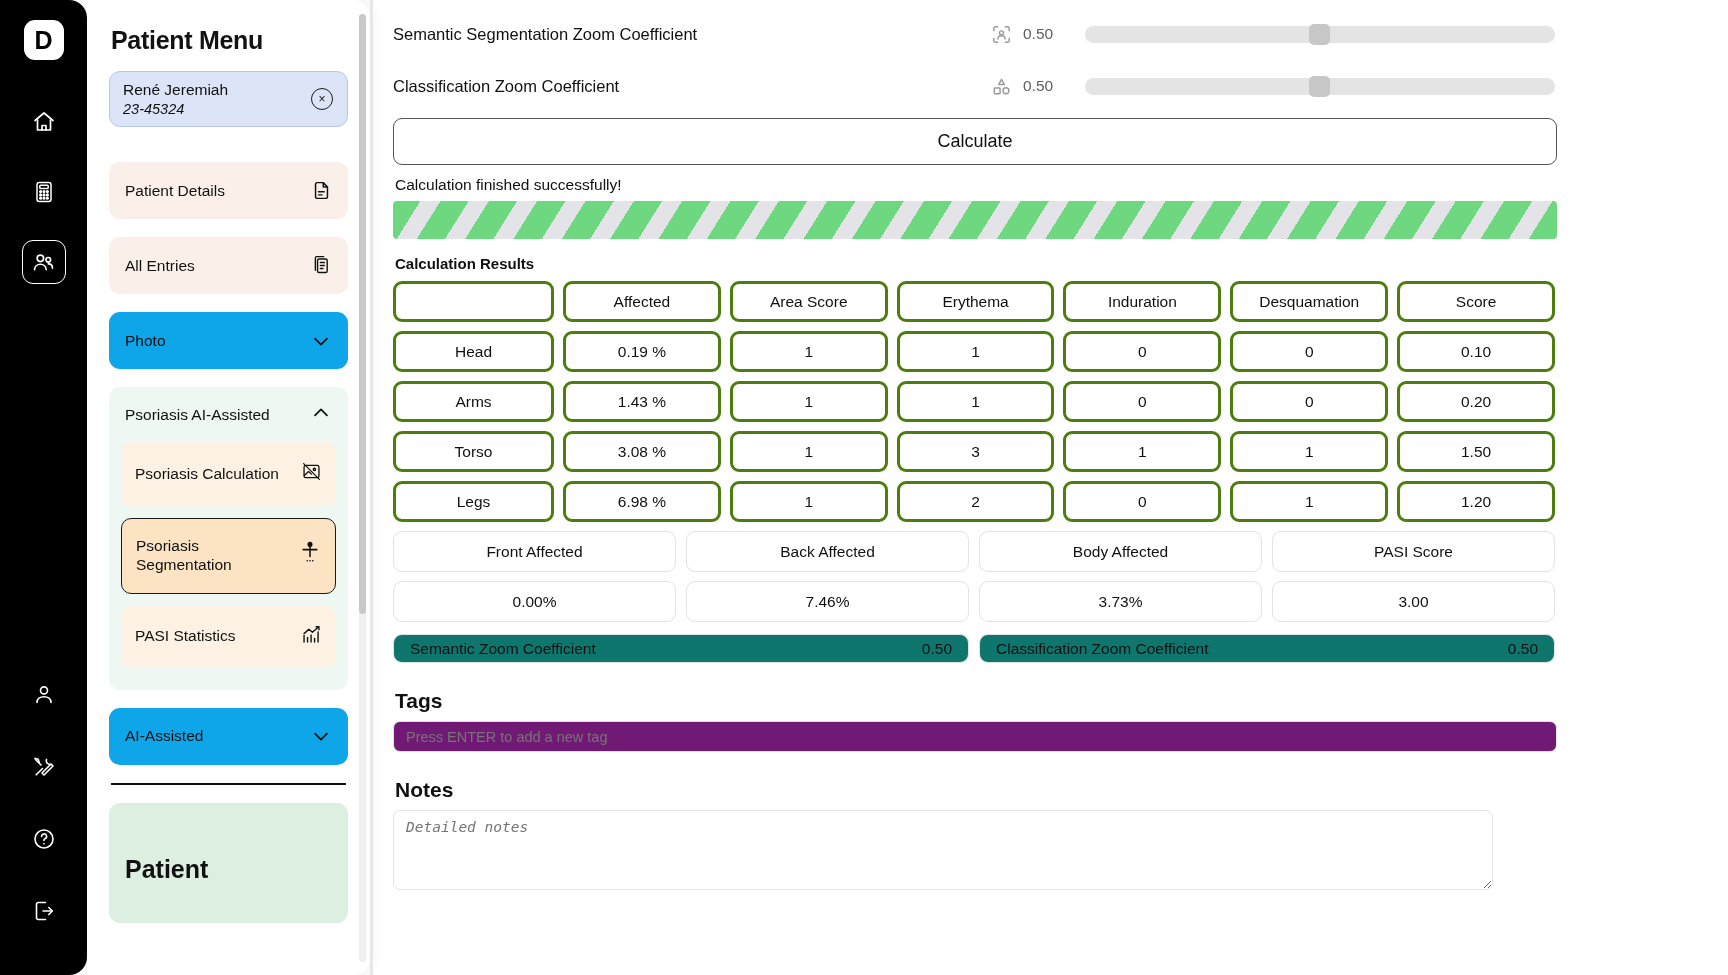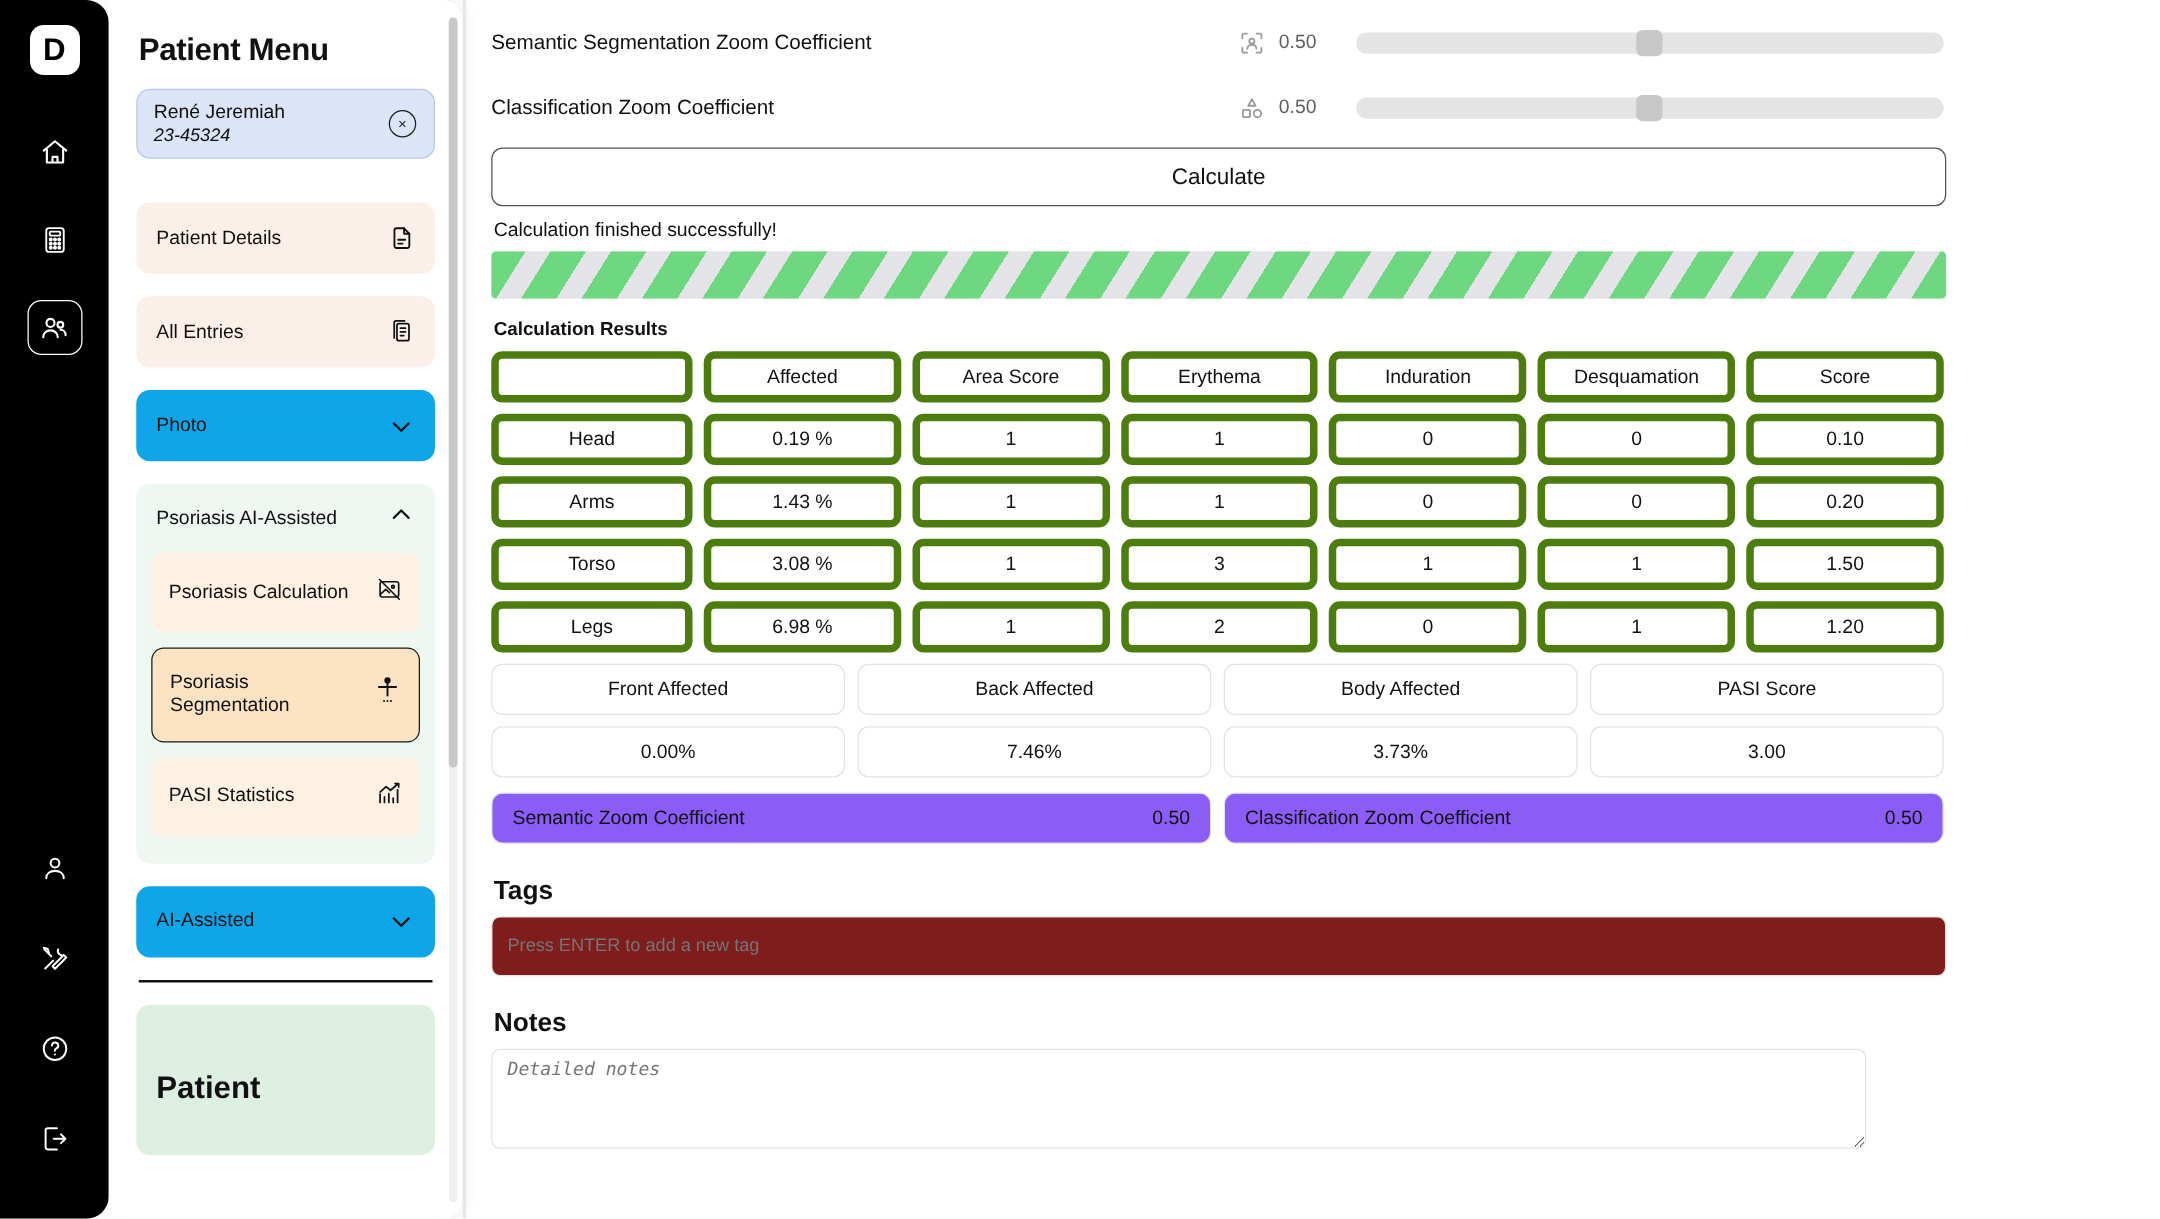--- a/index.html
+++ b/index.html
@@ -142,44 +142,44 @@
     background-image: repeating-linear-gradient(
       -58deg,
       #6ed881 0 24px,
       #e3e3e8 24px 41px
     );
   }
   .section-title { font-size: 15px; font-weight: bold; color:#111; margin: 16px 0 9px 2px; }
 
   .grid-row { display:flex; gap: 9px; margin-bottom: 9px; }
   .cell {
-    border: 6px solid #4d7c0f; border-radius: 9px;
+    border: 3px solid #4d7c0f; border-radius: 9px;
     height: 41px; display:flex; align-items:center; justify-content:center;
     font-size: 15.5px; color:#111; background:#fff;
     flex: 1 1 0; min-width: 0;
   }
   .grid-row.main-table .cell:first-child { flex: 0 0 161px; }
 
   .sum-row { display:flex; gap: 10px; margin-bottom: 9px; }
   .sum-cell {
     border: 1px solid #e3e3e3; border-radius: 9px;
     height: 41px; display:flex; align-items:center; justify-content:center;
     font-size: 15.5px; color:#111; background:#fff; flex: 1 1 0;
   }
   .coef-row { display:flex; gap: 10px; margin: 12px 0 0 0; }
   .coef-box {
     border: 1px solid #e3e3e3; border-radius: 9px;
-    height: 41px; display:flex; align-items:center; justify-content:space-between;
-    padding: 0 16px; font-size: 15.5px; color:#111; background:#8b5cf6; flex: 1 1 0;
+    height: 29px; display:flex; align-items:center; justify-content:space-between;
+    padding: 0 16px; font-size: 15.5px; color:#111; background:#0f766e; flex: 1 1 0;
   }
   .field-title { font-size: 21px; font-weight: bold; color:#111; margin: 26px 0 8px 2px; }
   .text-input {
     border: 1px solid #e3e3e3; border-radius: 7px;
-    height: 48px; width: 1164px; display:flex; align-items:center;
-    padding: 0 12px; font-size: 14.5px; color:#a7a7a7; background:#7f1d1d;
+    height: 31px; width: 1164px; display:flex; align-items:center;
+    padding: 0 12px; font-size: 14.5px; color:#a7a7a7; background:#701a75;
   }
   .notes-input {
     border: 1px solid #e3e3e3; border-radius: 7px;
     height: 80px; width: 1100px; padding: 8px 12px;
     font-size: 14.5px; color:#a7a7a7; background:#fff;font-style:italic;
   }
 </style>
 </head>
 <body>
 

